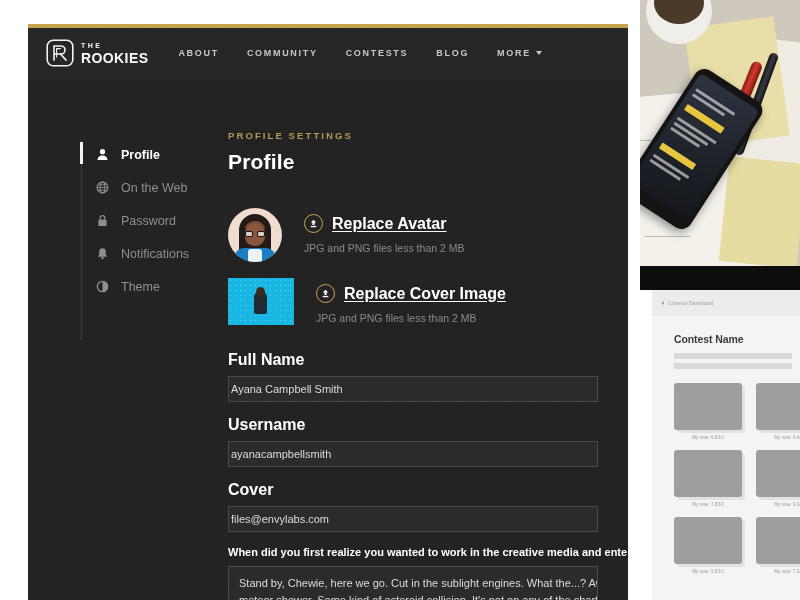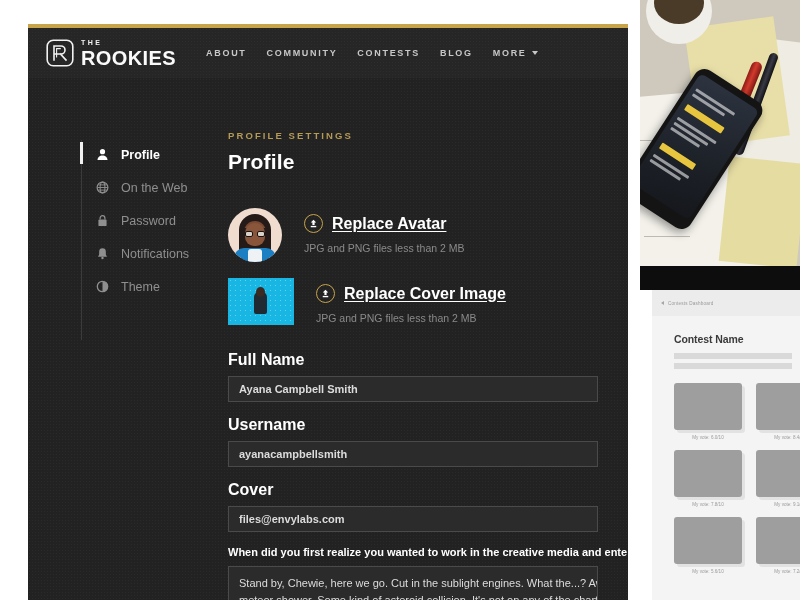--- a/index.html
+++ b/index.html
@@ -26,22 +26,22 @@
   .app-header {
     height: 50px; background: #262626;
     background-image: radial-gradient(rgba(255,255,255,0.03) 0.5px, transparent 0.6px);
     background-size: 3px 3px;
     display: flex; align-items: center; padding: 0 18px;
   }
   .brand { display: flex; align-items: center; gap: 7px; margin-right: 30px; }
   .brand-mark { width: 28px; height: 28px; flex: 0 0 28px; }
   .brand-words { display: flex; flex-direction: column; line-height: 1; }
   .brand-the { font-size: 7px; letter-spacing: 2.4px; color: #f2f2f2; font-weight: 700; }
-  .brand-name { font-size: 20px; letter-spacing: 0.4px; color: #fafafa; font-weight: 700; margin-top: 2px; }
-  .nav { display: flex; align-items: center; gap: 20px; }
+  .brand-name { font-size: 14px; letter-spacing: 0.4px; color: #fafafa; font-weight: 700; margin-top: 2px; }
+  .nav { display: flex; align-items: center; gap: 28px; }
   .nav-item {
     font-size: 9px; letter-spacing: 1.7px; font-weight: 700;
     color: #c8c8c8; text-transform: uppercase; white-space: nowrap;
     display: flex; align-items: center; gap: 5px;
   }
   .caret { width: 0; height: 0; border-left: 3.5px solid transparent; border-right: 3.5px solid transparent; border-top: 4px solid #c8c8c8; }
 
   
   .app-body { display: flex; height: calc(100% - 54px); }
 
@@ -85,22 +85,22 @@
     text-decoration: underline; text-underline-offset: 2px; white-space: nowrap;
   }
   .up-hint { font-size: 10.5px; color: #8a8a8a; margin-top: 9px; }
 
   
   .form { margin-top: 26px; }
   .field { margin-bottom: 14px; }
   .field-label { font-size: 16px; font-weight: 700; color: #ffffff; margin-bottom: 7px; }
   .field-input {
     height: 26px; width: 370px; border: 1px solid #4a4a4a; background: #2b2b2b;
-    display: flex; align-items: center; padding: 0 10px;
-    font-size: 11px; color: #dcdcdc; white-space: nowrap; overflow: hidden; font-weight: bold;
+    display: flex; align-items: center; padding: 0 2px;
+    font-size: 11px; color: #dcdcdc; white-space: nowrap; overflow: hidden;
   }
   .field-q { font-size: 11px; font-weight: 700; color: #ffffff; margin-bottom: 8px; white-space: nowrap; }
   .field-textarea {
     width: 370px; height: 60px; border: 1px solid #4a4a4a; background: #2b2b2b;
     padding: 8px 10px; font-size: 11px; color: #dcdcdc; line-height: 1.55;
     overflow: hidden;
   }
   .field-textarea span { white-space: nowrap; display: block; }
 
   

